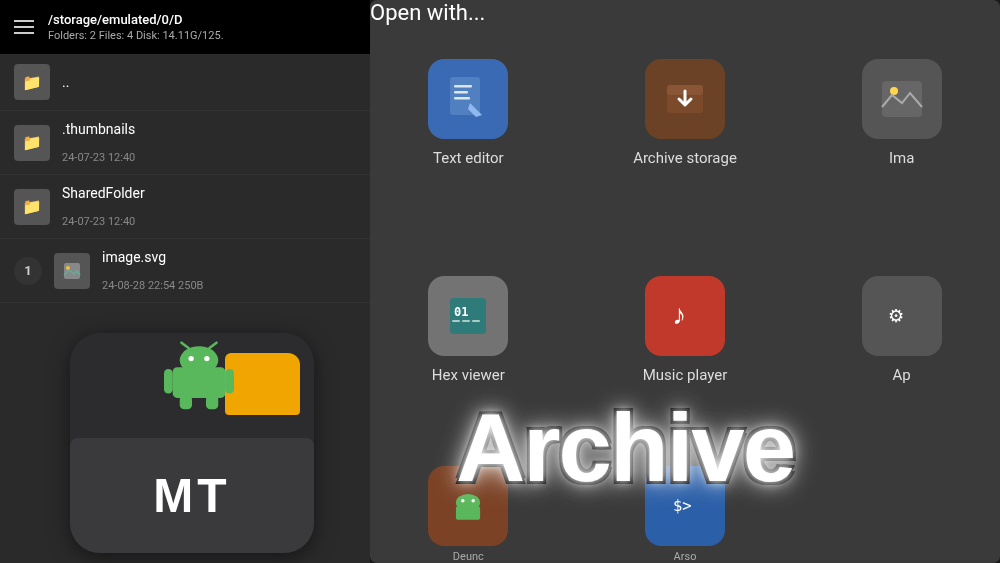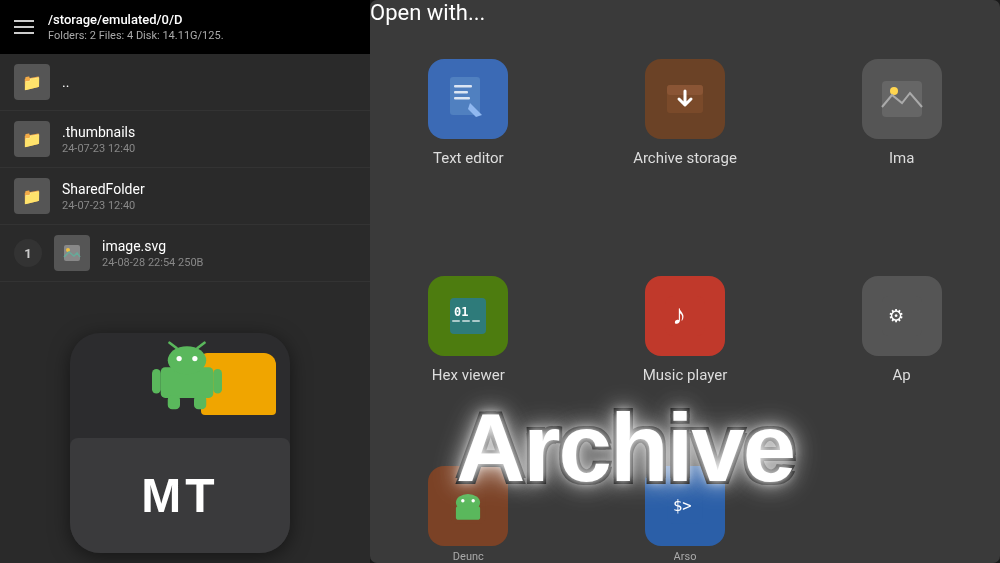--- a/index.html
+++ b/index.html
@@ -96,21 +96,21 @@
     }
 
     .file-name {
       color: #ffffff;
       font-size: 14px;
     }
 
     .file-meta {
       color: #888;
       font-size: 11px;
-      margin-top: 2px;
+      margin-top: 14px;
     }
 
     .file-badge {
       width: 28px;
       height: 28px;
       background: #333;
       border-radius: 50%;
       display: flex;
       align-items: center;
       justify-content: center;
@@ -123,21 +123,21 @@
 
     
     .mt-logo-container {
       position: relative;
       width: 230px;
       height: 230px;
       margin: 10px auto 0;
     }
 
     .mt-logo {
-      width: 220px;
+      width: 244px;
       height: 220px;
       background: #2c2c2e;
       border-radius: 30px;
       display: flex;
       align-items: flex-end;
       justify-content: center;
       position: relative;
       overflow: hidden;
       box-shadow: 0 4px 20px rgba(0,0,0,0.5);
     }
@@ -200,21 +200,21 @@
 
     .app-icon.archive-viewer {
       background: #6b4226;
     }
 
     .app-icon.image-viewer {
       background: #555;
     }
 
     .app-icon.hex-editor {
-      background: #4d7c0f;
+      background: #737373;
     }
 
     .app-icon.music-player {
       background: #c0392b;
     }
 
     .app-icon.apk {
       background: #555;
     }
 

